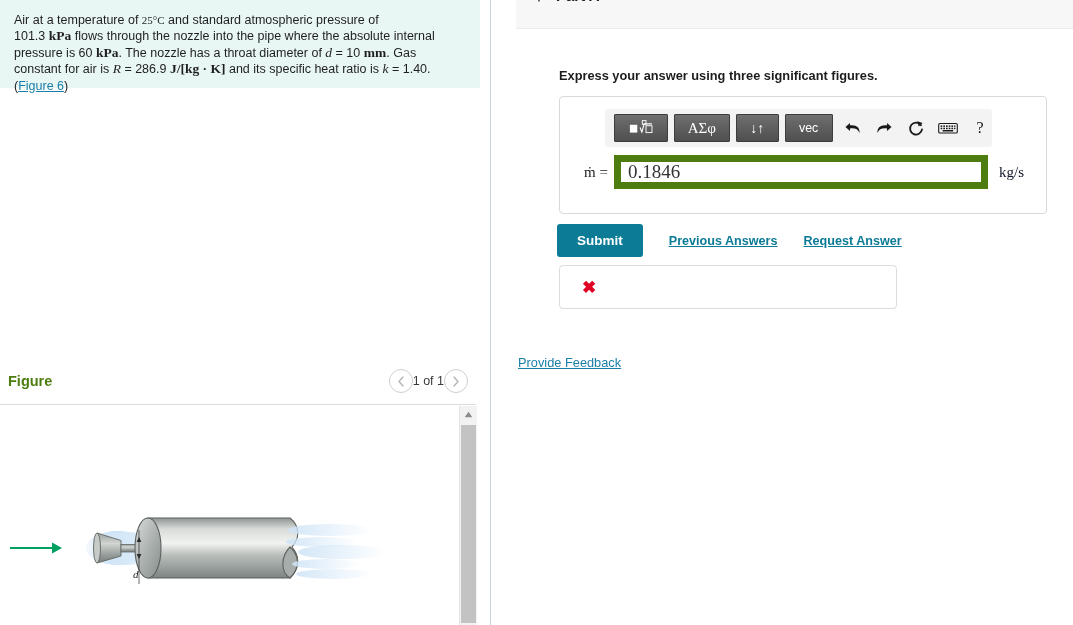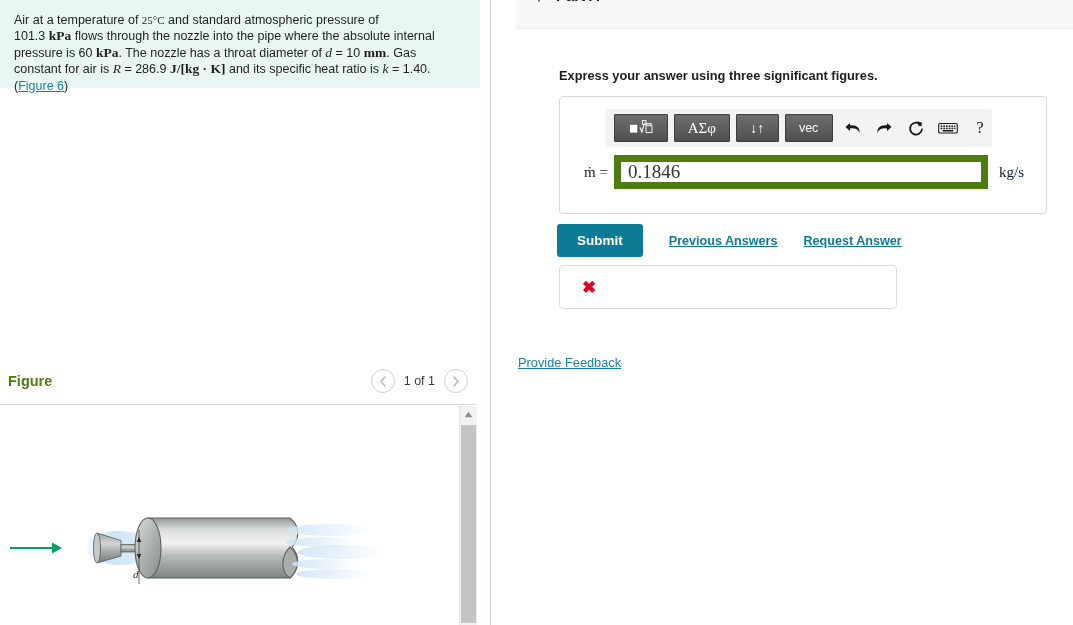--- a/index.html
+++ b/index.html
@@ -71,21 +71,21 @@
     font-size: 14.5px;
     font-weight: bold;
     color: #4d7c0f;
     text-align: center;
   }
   #figure-nav {
     position: absolute;
     right: 8px; top: 5px;
     display: flex;
     align-items: center;
-    gap: 9px;
+    gap: 0;
   }
   .nav-circle {
     width: 22px; height: 22px;
     border: 1px solid #cfcfcf;
     border-radius: 50%;
     display: flex;
     align-items: center;
     justify-content: center;
     background: #fff;
     cursor: pointer;

